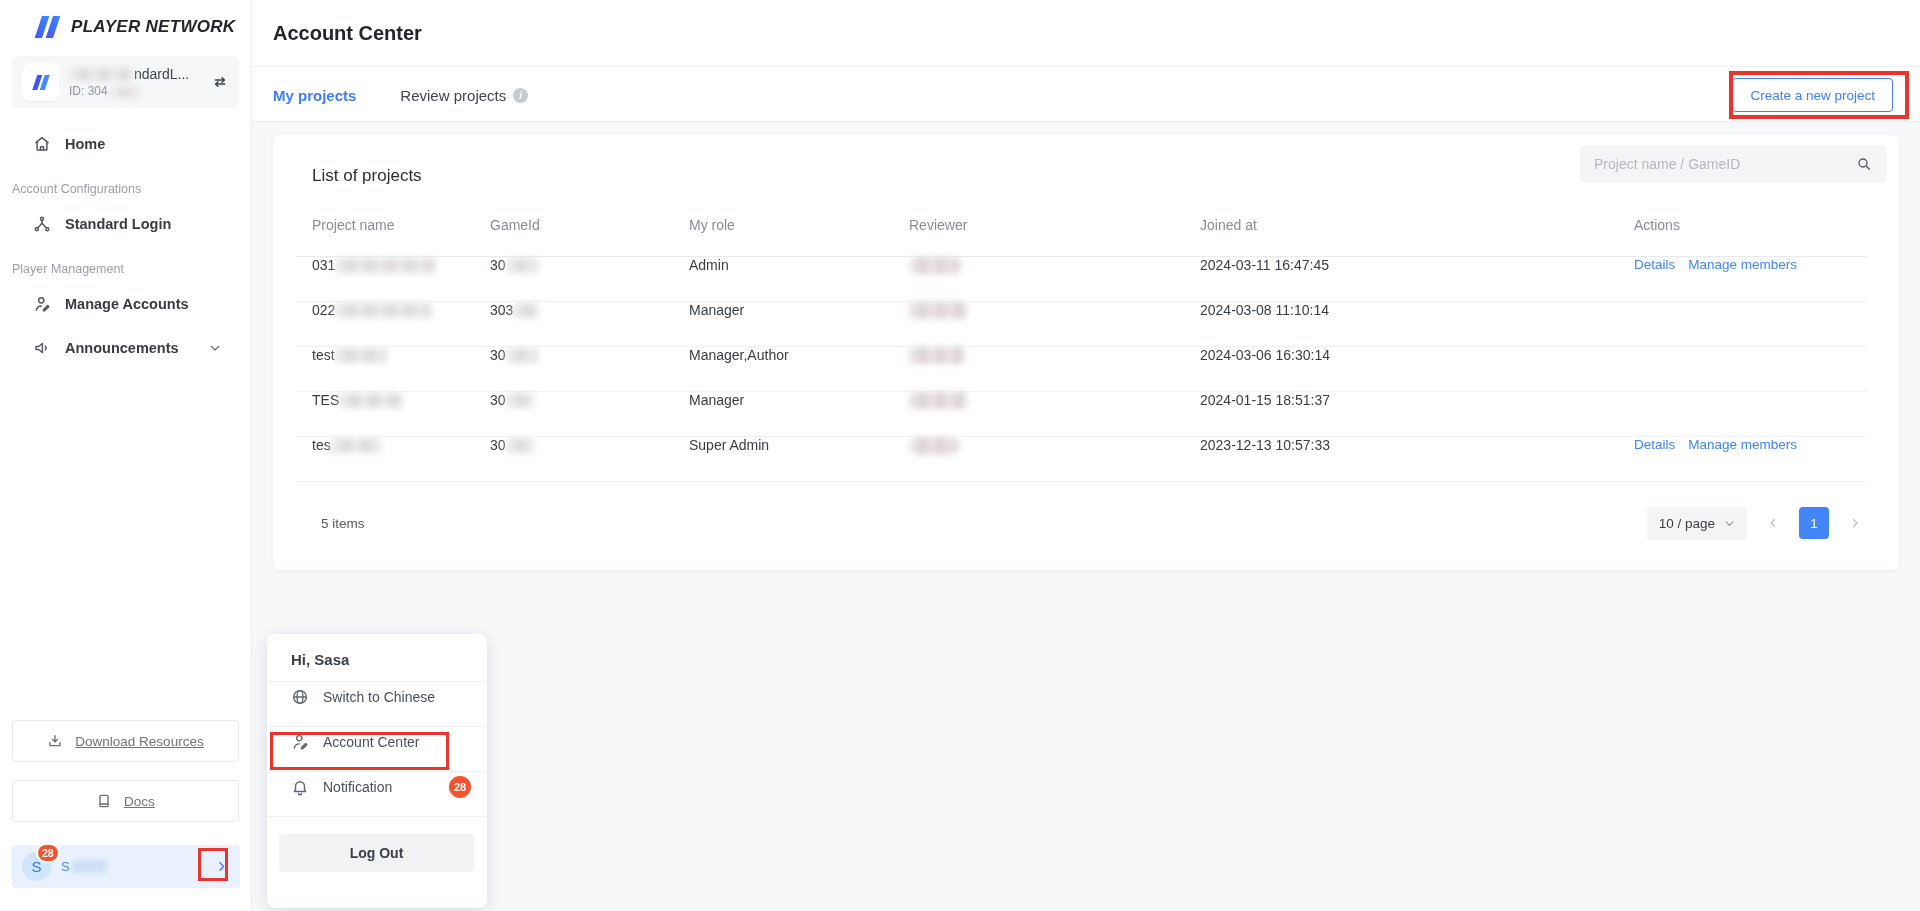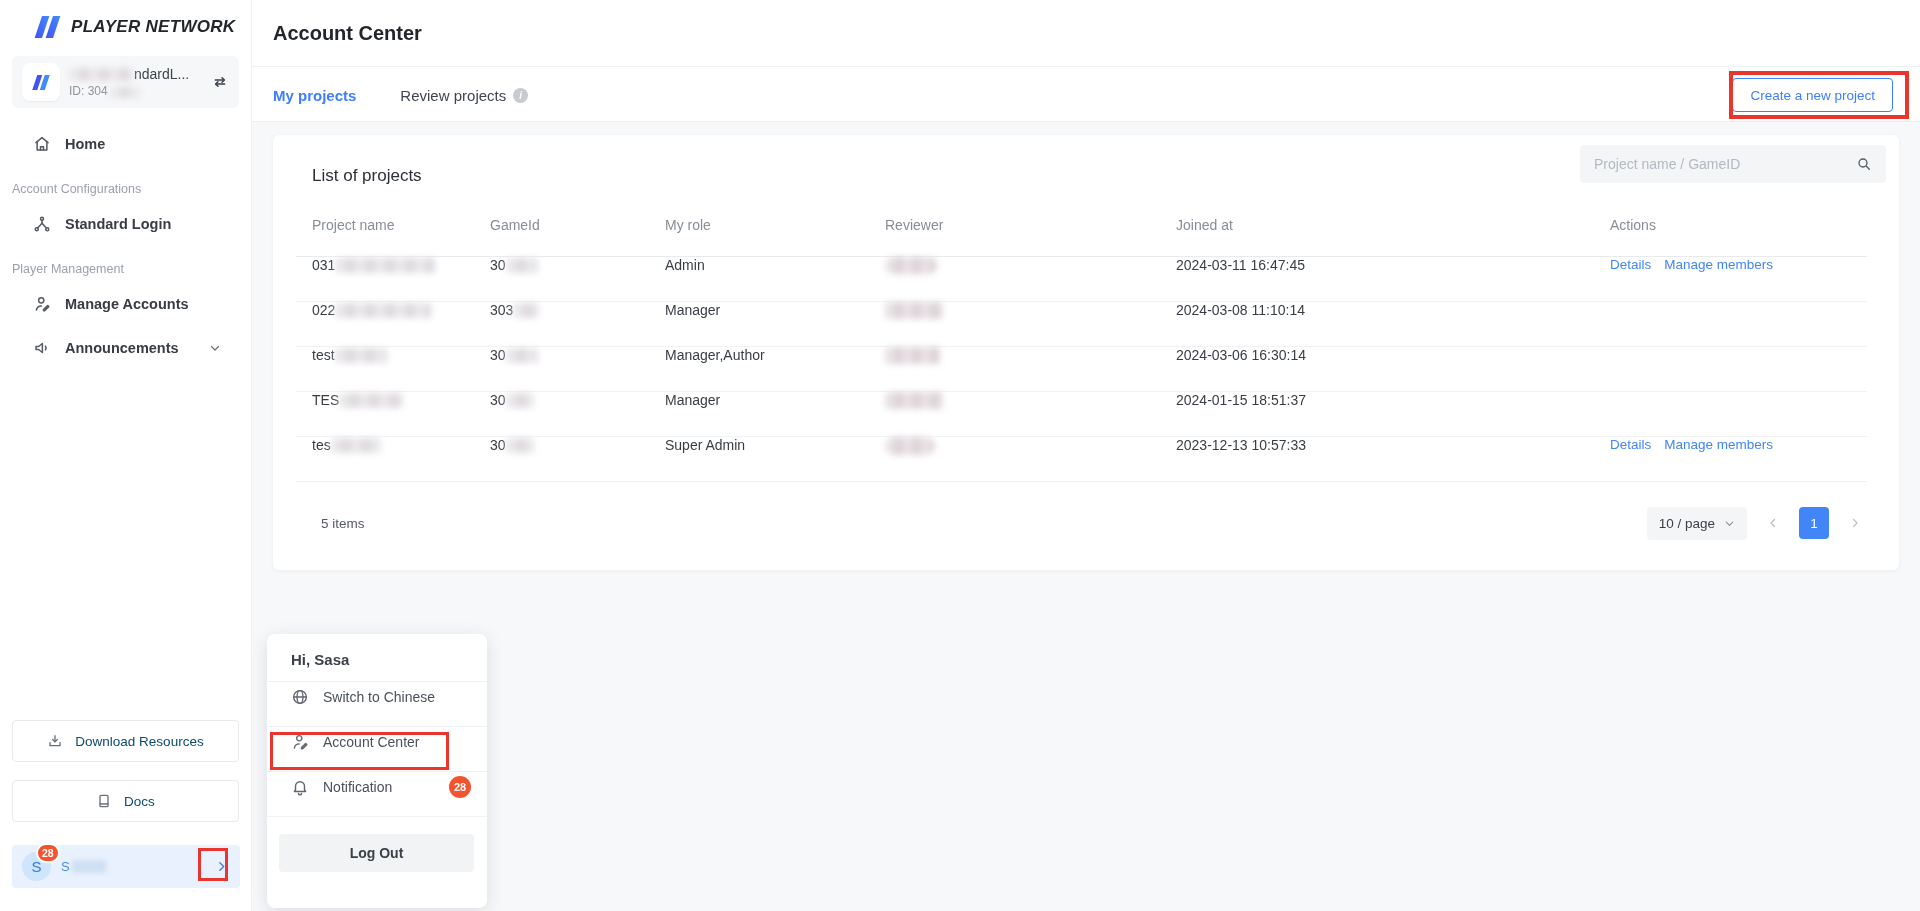--- a/index.html
+++ b/index.html
@@ -19,21 +19,21 @@
   .swap-icon { color:#3a3f47; flex-shrink:0; cursor:pointer; }
 
   .nav { margin-top:14px; }
   .nav-item { display:flex; align-items:center; gap:14px; height:44px; padding-left:33px; cursor:pointer; }
   .nav-item .lbl { font-size:14.5px; font-weight:700; color:#383c44; }
   .nav-icon { color:#555b64; display:flex; width:18px; }
   .section-label { font-size:12.5px; color:#9ba1ab; padding:16px 0 6px 12px; }
   .nav-caret { margin-left:auto; margin-right:30px; color:#6a707a; }
 
   .side-bottom { position:absolute; left:12px; right:12px; top:720px; }
-  .side-btn { height:42px; border:1px solid #e7e9ed; border-radius:4px; background:#fff; display:flex; align-items:center; justify-content:center; gap:10px; font-size:13.5px; color:#0c4a6e; cursor:pointer; margin-bottom:18px; }
+  .side-btn { height:42px; border:1px solid #e7e9ed; border-radius:4px; background:#fff; display:flex; align-items:center; justify-content:center; gap:10px; font-size:13.5px; color:#737373; cursor:pointer; margin-bottom:18px;text-decoration:underline; }
   .side-btn .nav-icon { color:#6a7079; }
   .user-row { position:absolute; left:12px; top:845px; width:228px; height:43px; background:#e8f1fd; border-radius:4px; display:flex; align-items:center; padding:0 12px 0 10px; cursor:pointer; }
   .user-avatar { position:relative; width:29px; height:29px; border-radius:50%; background:#cfe5fb; color:#2f7ae5; font-size:15px; display:flex; align-items:center; justify-content:center; }
   .user-badge { position:absolute; top:-9px; left:14px; min-width:20px; height:20px; border-radius:10px; background:#f5522e; color:#fff; font-size:10.5px; font-weight:700; display:flex; align-items:center; justify-content:center; padding:0 4px; border:2px solid #fff; }
   .user-name { display:flex; align-items:center; gap:2px; margin-left:10px; color:#4a8bf0; font-size:13px; }
   .user-chevron { margin-left:auto; color:#3d7eff; }
 
   
   .blur { display:inline-block; border-radius:2px; filter:blur(3px);
           background:repeating-linear-gradient(90deg,#eae8ea 0 10px,#dfdbdf 10px 20px); }
@@ -58,21 +58,21 @@
   .search-box { position:absolute; right:13px; top:10px; width:306px; height:38px; background:#f4f5f7; border-radius:4px; display:flex; align-items:center; padding:0 14px; }
   .search-box input { flex:1; border:none; outline:none; background:transparent; font-size:14px; color:#3a3f46; font-family:inherit; }
   .search-box input::placeholder { color:#b3b8c1; }
   .search-icon { color:#565c66; cursor:pointer; }
 
   .table { margin:24px 32px 0 23px; }
   .trow { display:flex; align-items:flex-start; height:45px; border-bottom:1px solid #f0f2f5; padding-left:16px; font-size:14px; color:#383d44; }
   .trow.thead { height:40px; color:#878d98; border-bottom:1px solid #e8eaee; }
   .c1 { width:178px; display:flex; align-items:center; }
   .c2 { width:175px; display:flex; align-items:center; }
-  .c3 { width:220px; }
+  .c3 { width:220px;margin-left:24px; }
   .c4 { width:291px; display:flex; align-items:center; }
   .c5 { width:434px; }
   .c6 { flex:1; display:flex; gap:13px; }
   .link { color:#4285f5; font-size:13.5px; cursor:pointer; }
 
   .footer-row { position:absolute; left:48px; right:32px; top:368px; height:40px; display:flex; align-items:center; }
   .total-label { font-size:13.5px; color:#555a62; }
   .pager { margin-left:auto; display:flex; align-items:center; gap:14px; }
   .page-size { height:33px; background:#f4f5f7; border-radius:4px; display:flex; align-items:center; gap:9px; padding:0 12px; font-size:13.5px; color:#3a3f46; cursor:pointer; }
   .pg-arrow { color:#b9bec6; font-size:13px; cursor:pointer; padding:0 6px; }

